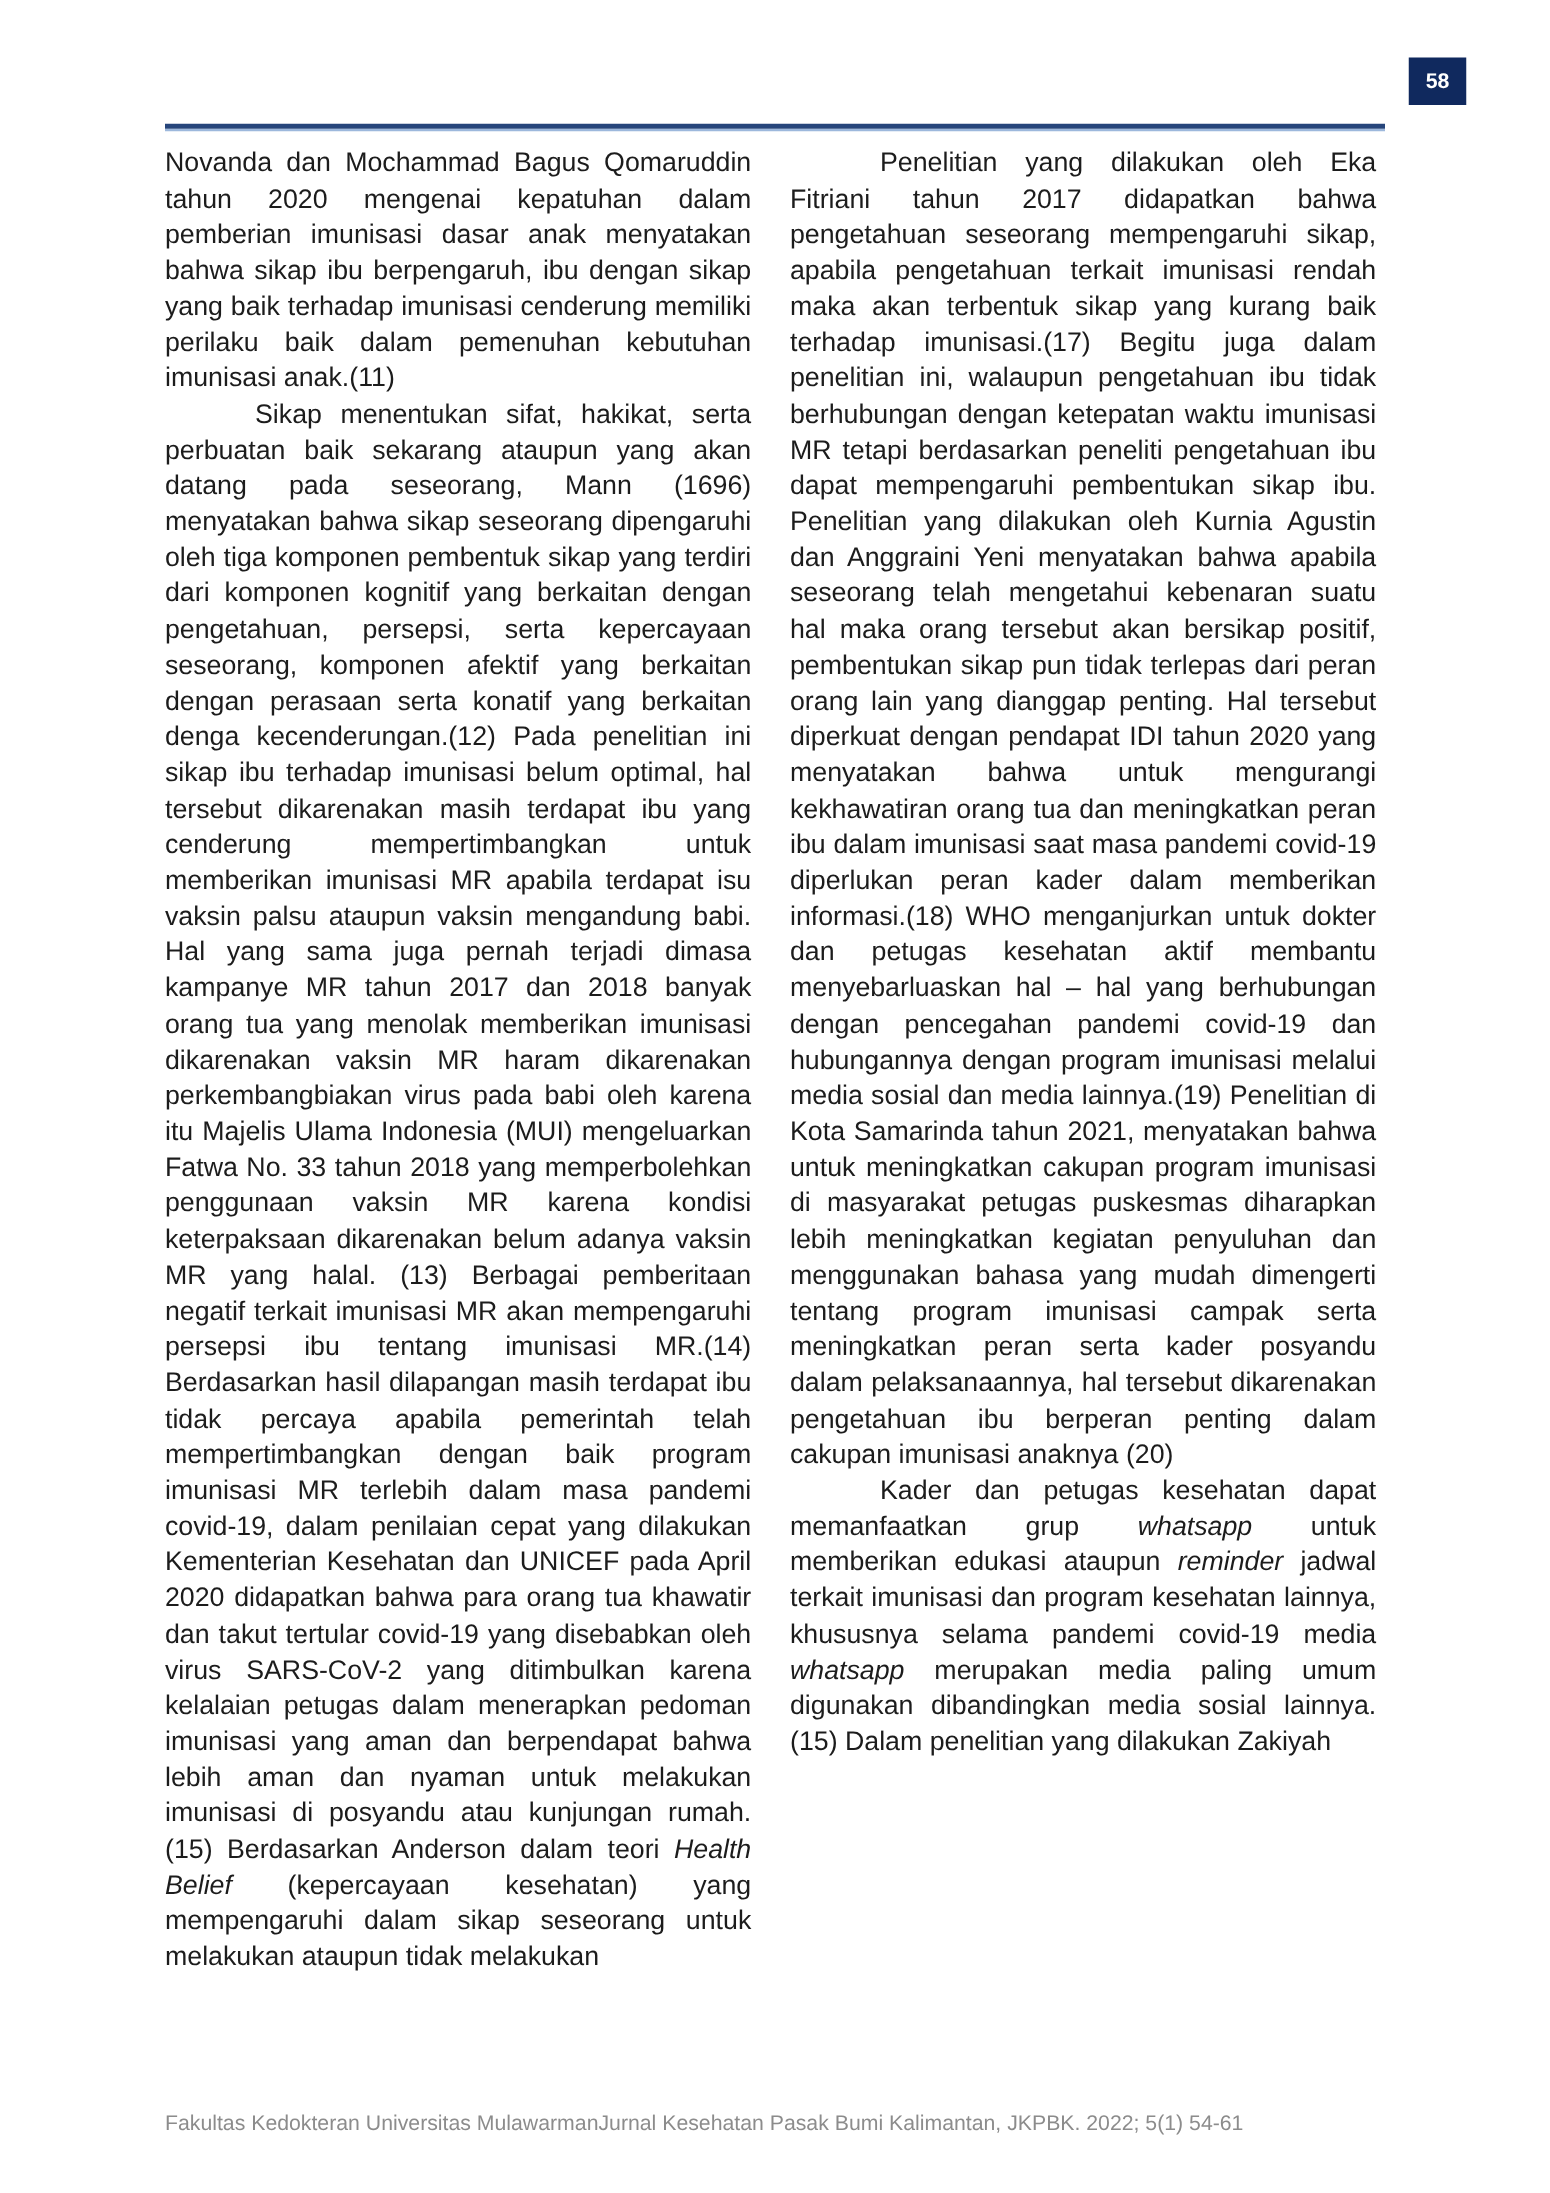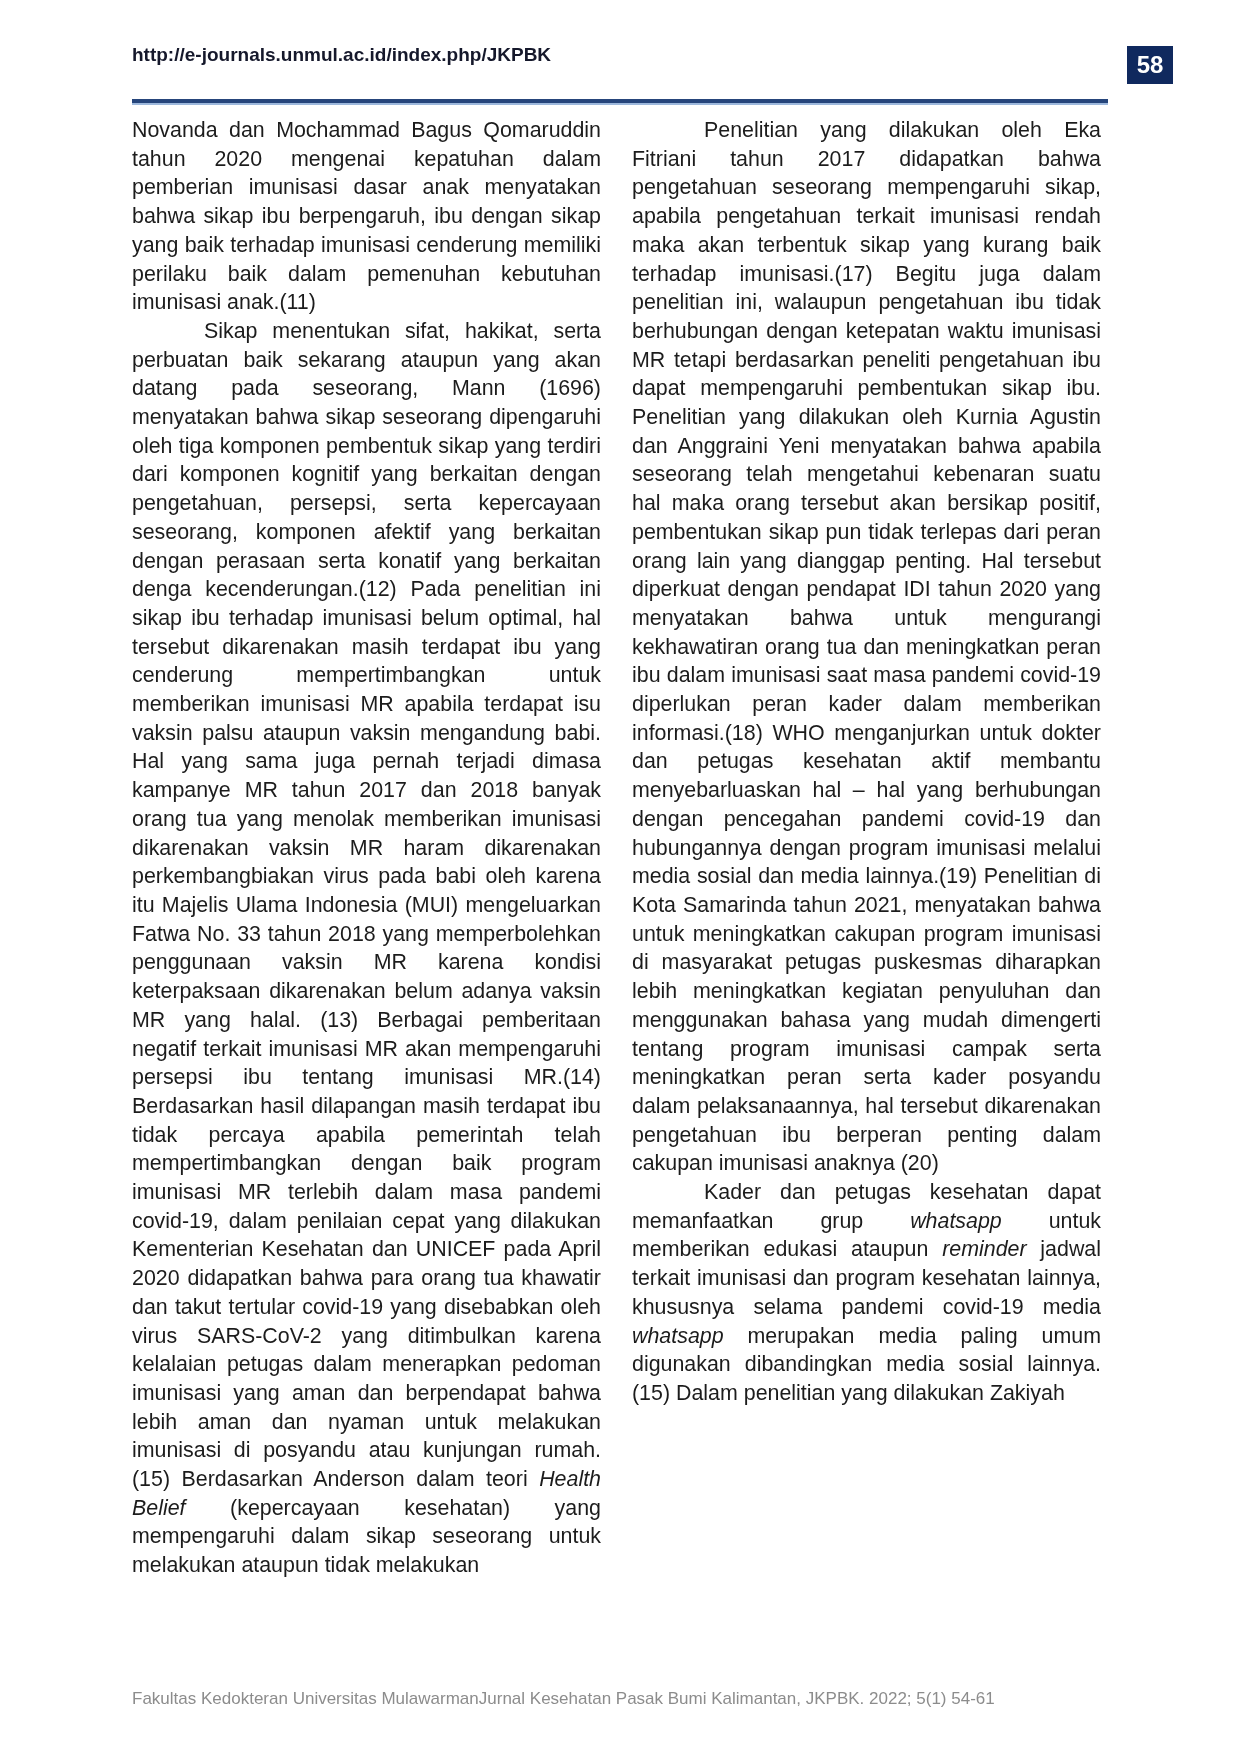--- a/index.html
+++ b/index.html
@@ -13,21 +13,21 @@
   
   .hdr{
     position:absolute;top:42px;left:132px;width:976px;
     font-weight:bold;color:#15182b;
     font-size:19px;line-height:26px;
   }
   .page-badge{
     position:absolute;left:1127px;top:46px;
     width:46px;height:38px;
     background:var(--badge-bg,#10295e);
-    color:#ffffff;font-weight:bold;font-size:24px;
+    color:#ffffff;font-weight:bold;font-size:17px;
     display:flex;align-items:center;justify-content:center;
   }
   .header-rule{
     position:absolute;top:99px;left:132px;width:976px;height:0;
     border-top:4px solid var(--rule-color,#26457b);
     box-shadow:0 2px 0 #9db8dc;
   }
   
   .columns{
     position:absolute;top:116px;left:132px;width:990px;
@@ -49,21 +49,20 @@
     color:var(--footer-color,#8c8c8c);
     font-size:17px;line-height:22px;
   }
 </style>
 </head>
 <body>
 
 <div class="page">
 
   <div class="hdr">
-    <div>http://e-journals.unmul.ac.id/index.php/JKPBK</div>
   </div>
 
   <div class="page-badge">58</div>
 
   <div class="header-rule"></div>
 
   <main class="columns">
     <section class="col">
         <p class=""><span>Novanda dan Mochammad Bagus Qomaruddin tahun 2020 mengenai kepatuhan dalam pemberian imunisasi dasar anak menyatakan bahwa sikap ibu berpengaruh, ibu dengan sikap yang baik terhadap imunisasi cenderung memiliki perilaku baik dalam pemenuhan kebutuhan imunisasi anak.(11)</span></p>
         <p class="indent"><span>Sikap menentukan sifat, hakikat, serta perbuatan baik sekarang ataupun yang akan datang pada seseorang, Mann (1696) menyatakan bahwa sikap seseorang dipengaruhi oleh tiga komponen pembentuk sikap yang terdiri dari komponen kognitif yang berkaitan dengan pengetahuan, persepsi, serta kepercayaan seseorang, komponen afektif yang berkaitan dengan perasaan serta konatif yang berkaitan denga kecenderungan.(12) Pada penelitian ini sikap ibu terhadap imunisasi belum optimal, hal tersebut dikarenakan masih terdapat ibu yang cenderung mempertimbangkan untuk memberikan imunisasi MR apabila terdapat isu vaksin palsu ataupun vaksin mengandung babi. Hal yang sama juga pernah terjadi dimasa kampanye MR tahun 2017 dan 2018 banyak orang tua yang menolak memberikan imunisasi dikarenakan vaksin MR haram dikarenakan perkembangbiakan virus pada babi oleh karena itu Majelis Ulama Indonesia (MUI) mengeluarkan Fatwa No. 33 tahun 2018 yang memperbolehkan penggunaan vaksin MR karena kondisi keterpaksaan dikarenakan belum adanya vaksin MR yang halal. (13) Berbagai pemberitaan negatif terkait imunisasi MR akan mempengaruhi persepsi ibu tentang imunisasi MR.(14) Berdasarkan hasil dilapangan masih terdapat ibu tidak percaya apabila pemerintah telah mempertimbangkan dengan baik program imunisasi MR terlebih dalam masa pandemi covid-19, dalam penilaian cepat yang dilakukan Kementerian Kesehatan dan UNICEF pada April 2020 didapatkan bahwa para orang tua khawatir dan takut tertular covid-19 yang disebabkan oleh virus SARS-CoV-2 yang ditimbulkan karena kelalaian petugas dalam menerapkan pedoman imunisasi yang aman dan berpendapat bahwa lebih aman dan nyaman untuk melakukan imunisasi di posyandu atau kunjungan rumah. (15) Berdasarkan Anderson dalam teori </span><em>Health Belief</em><span> (kepercayaan kesehatan) yang mempengaruhi dalam sikap seseorang untuk melakukan ataupun tidak melakukan</span></p>

